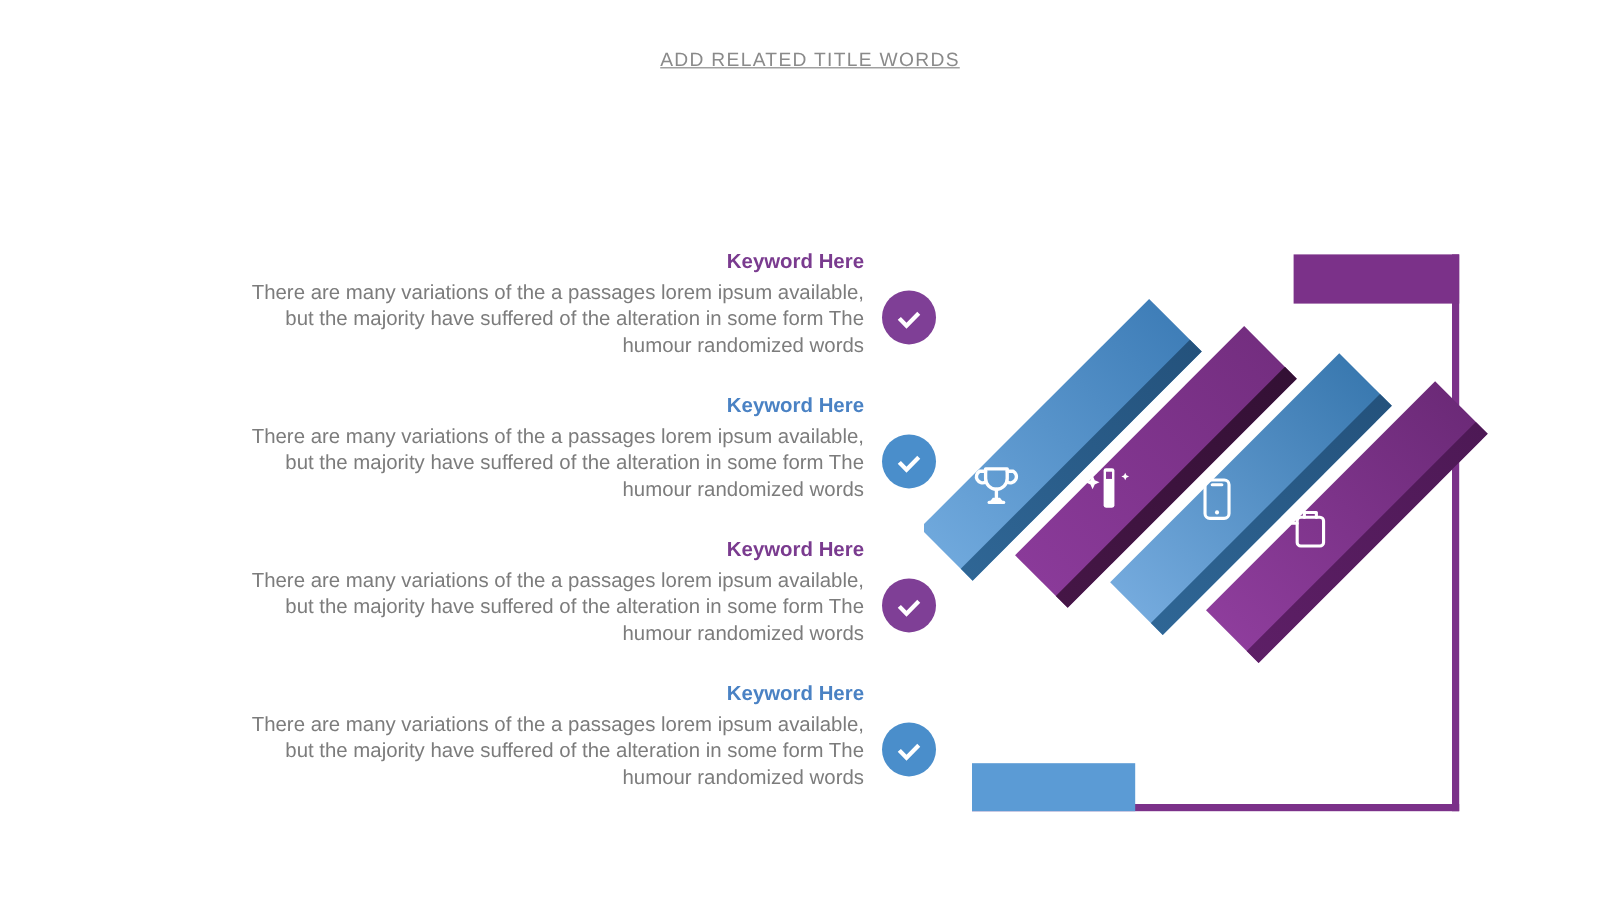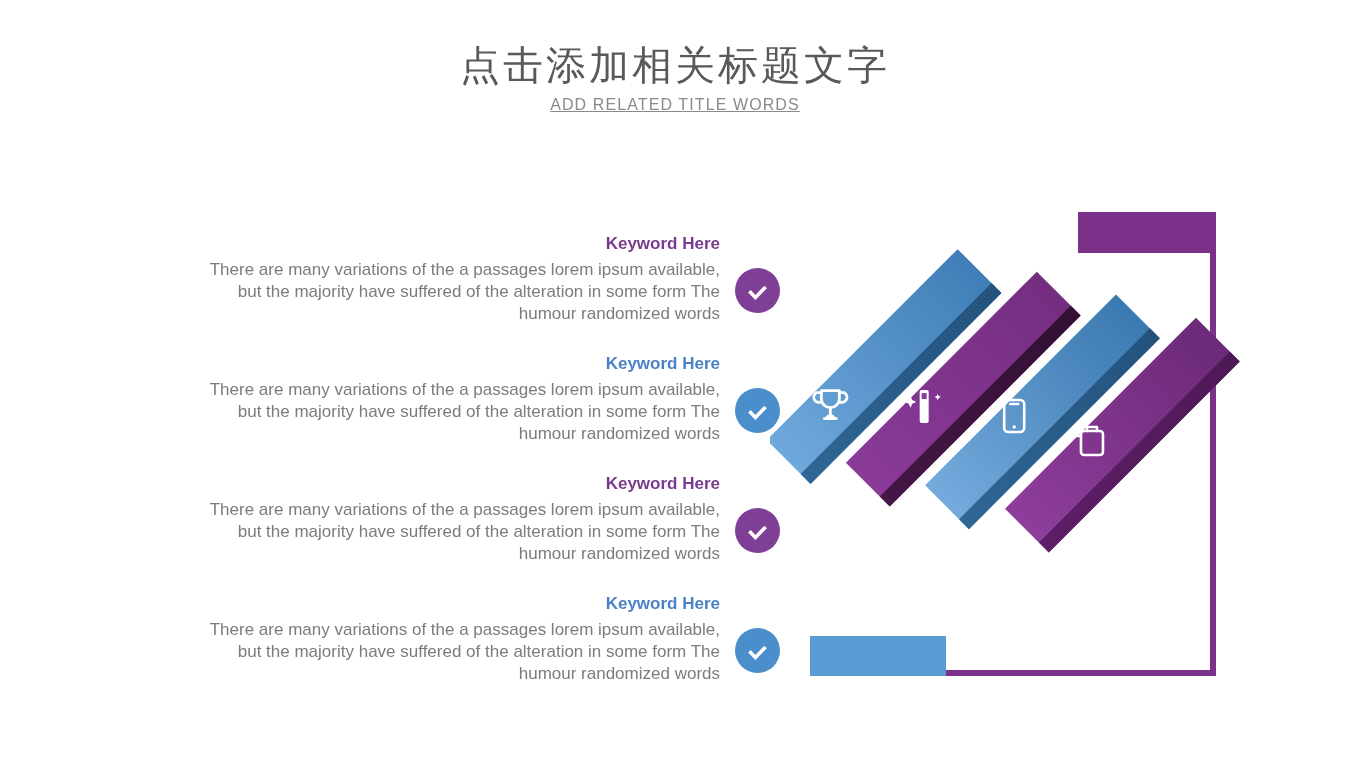--- a/index.html
+++ b/index.html
@@ -39,21 +39,21 @@
     margin-top: 3px;
     line-height: 20px;
     font-family: "Liberation Sans", sans-serif;
     text-decoration: underline;
   }
 
   
   .items {
     position: absolute;
     left: 180px;
-    top: 232px;
+    top: 206px;
     width: 600px;
   }
   .item {
     position: relative;
     height: 120px;
   }
   .item-text {
     position: absolute;
     right: 60px;
     top: 0;
@@ -98,21 +98,20 @@
     top: 195px;
     width: 470px;
     height: 500px;
   }
   .graphic svg { display: block; }
 </style>
 </head>
 <body>
 
 <div class="title-block">
-  <div class="title-cn">点击添加相关标题文字</div>
   <div class="title-en">ADD RELATED TITLE WORDS</div>
 </div>
 
 <div class="items">
 
   <div class="item">
     <div class="item-text">
       <div class="item-title purple">Keyword Here</div>
       <div class="item-body">There are many variations of the a passages lorem ipsum available, but the majority have suffered  of the alteration in some form  The humour randomized words</div>
     </div>

